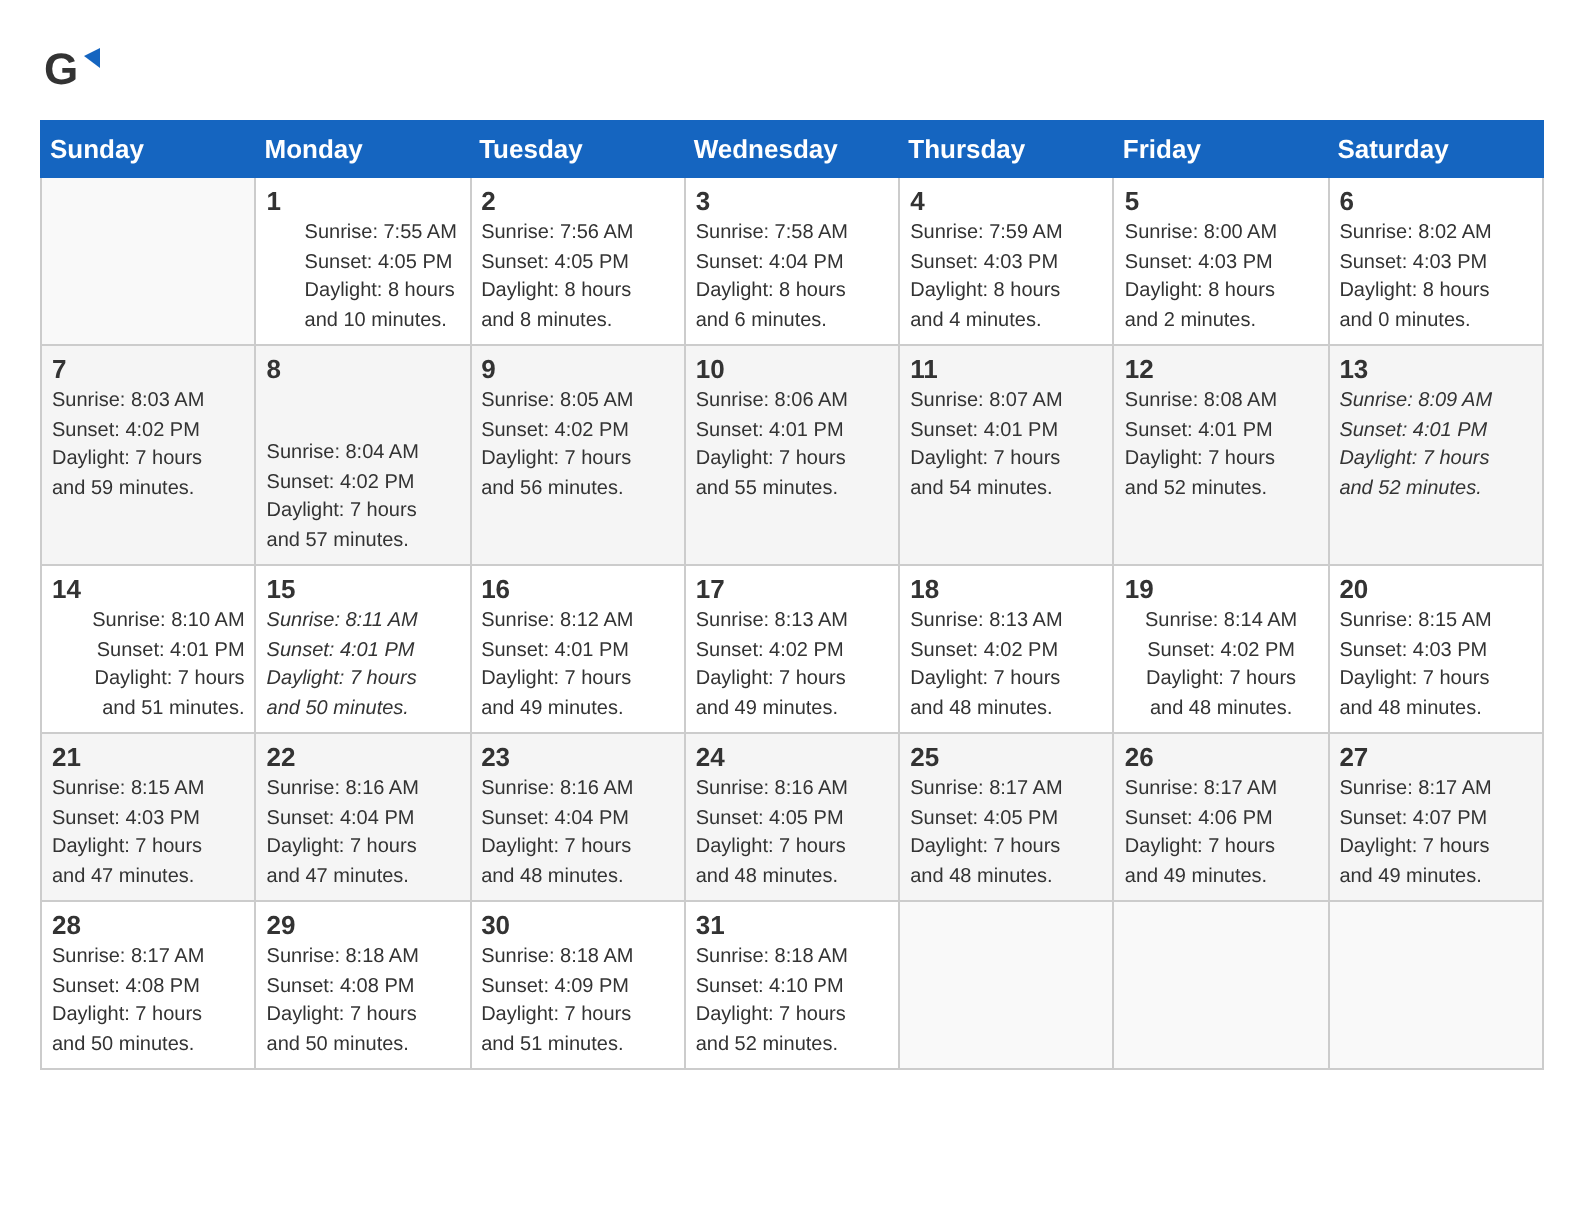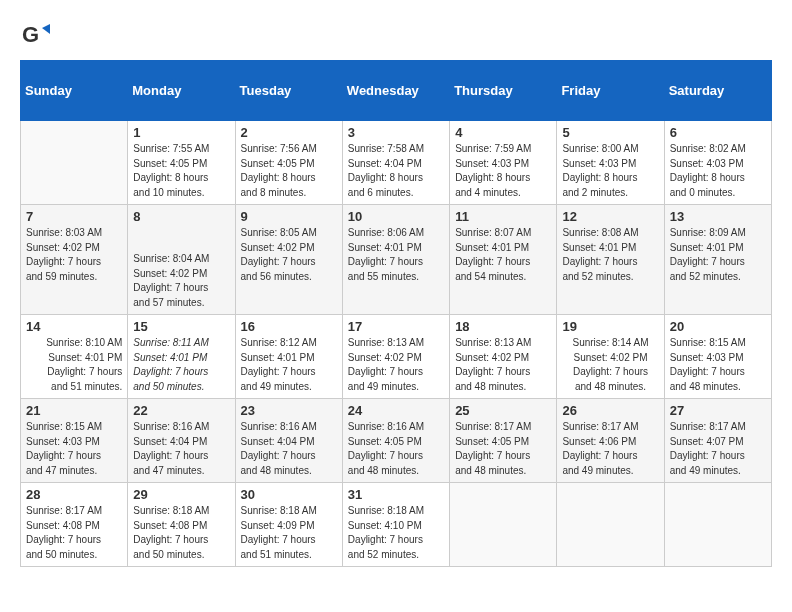--- a/index.html
+++ b/index.html
@@ -47,21 +47,21 @@
     .calendar {
       width: 100%;
       border-collapse: collapse;
       border: 1px solid #ccc;
     }
     .calendar th {
       background-color: #1565c0;
       color: #fff;
       font-size: 13px;
       font-weight: bold;
-      padding: 22px 4px;
+      padding: 6px 4px;
       text-align: left;
       border: 1px solid #1565c0;
     }
     .calendar td {
       vertical-align: top;
       border: 1px solid #ccc;
       padding: 4px 5px;
       width: 107px;
       min-height: 80px;
       font-size: 10.5px;
@@ -121,21 +121,21 @@
         <th>Thursday</th>
         <th>Friday</th>
         <th>Saturday</th>
       </tr>
   </thead>
   <tbody id="calendar-body">
   <tr>
         <td class="empty-cell"></td>
         <td>
           <span class="day-num">1</span>
-          <div class="day-info" style="white-space: pre-line;">Sunrise: 7:55 AM
+          <div class="day-info" style="white-space: pre-line; margin-left: 19px;">Sunrise: 7:55 AM
 Sunset: 4:05 PM
 Daylight: 8 hours
 and 10 minutes.</div>
         </td>
         <td>
           <span class="day-num">2</span>
           <div class="day-info" style="white-space: pre-line;">Sunrise: 7:56 AM
 Sunset: 4:05 PM
 Daylight: 8 hours
 and 8 minutes.</div>
@@ -207,21 +207,21 @@
         </td>
         <td>
           <span class="day-num">12</span>
           <div class="day-info" style="white-space: pre-line;">Sunrise: 8:08 AM
 Sunset: 4:01 PM
 Daylight: 7 hours
 and 52 minutes.</div>
         </td>
         <td>
           <span class="day-num">13</span>
-          <div class="day-info" style="white-space: pre-line;">Sunrise: 8:09 AM
+          <div class="day-info" style="white-space: pre-line; font-style: italic;">Sunrise: 8:09 AM
 Sunset: 4:01 PM
 Daylight: 7 hours
 and 52 minutes.</div>
         </td>
       </tr>
       <tr>
         <td>
           <span class="day-num">14</span>
           <div class="day-info" style="white-space: pre-line; text-align: right;">Sunrise: 8:10 AM
 Sunset: 4:01 PM

